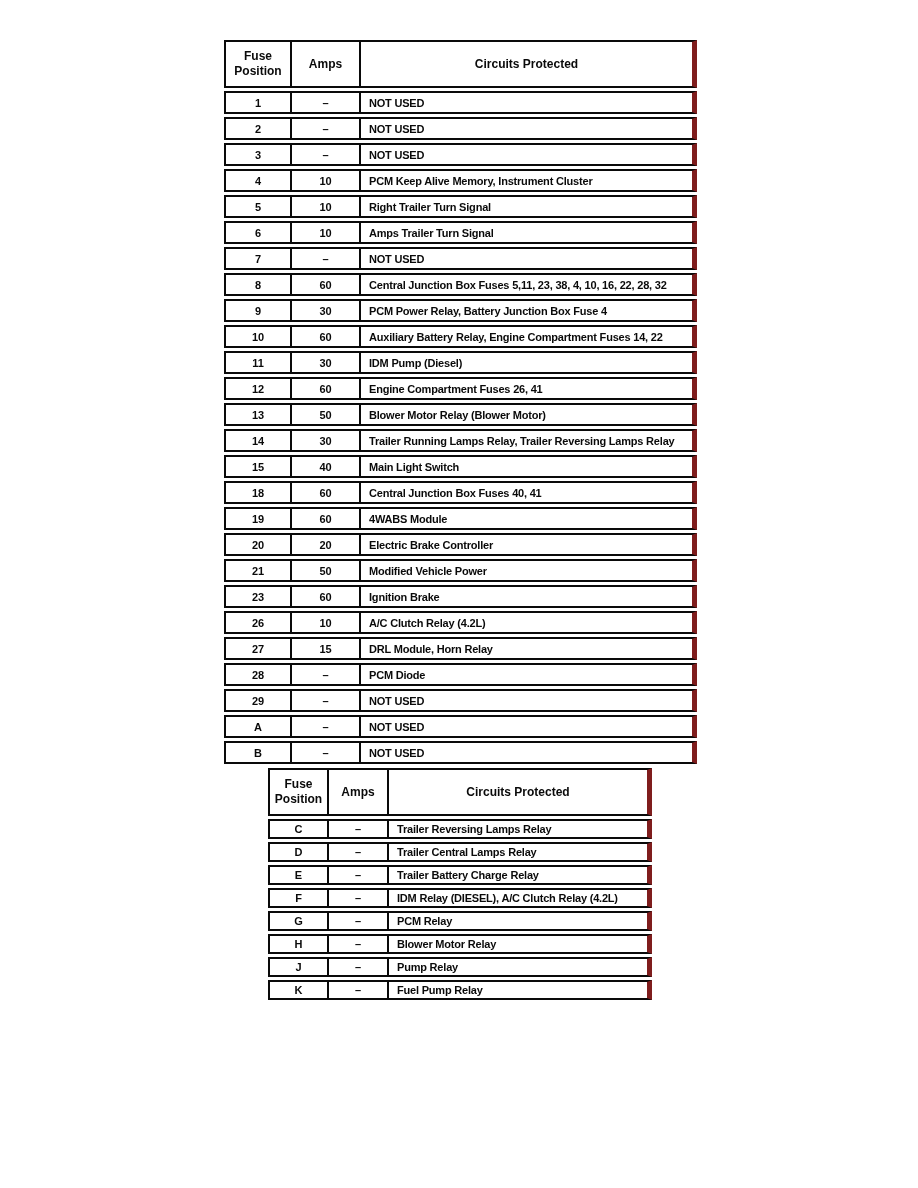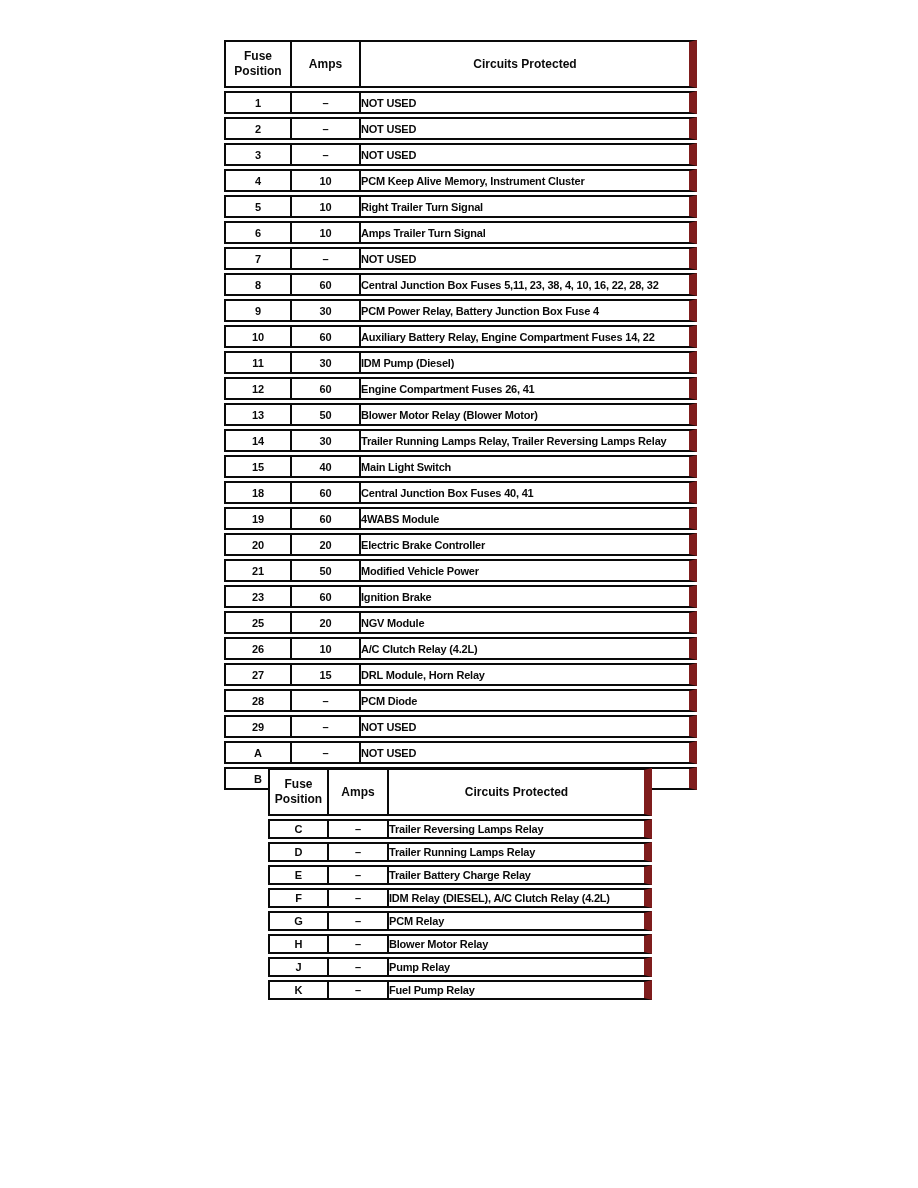--- a/index.html
+++ b/index.html
@@ -32,21 +32,21 @@
   #table-relay col.c-circ { width: 265px; }
 
   .fuse-table th, .fuse-table td {
     border-top: 2px solid #0a0a0a;
     border-bottom: 2px solid #0a0a0a;
     border-left: 2px solid #0a0a0a;
     background: #ffffff;
     overflow: hidden;
   }
   .fuse-table th:last-child, .fuse-table td:last-child {
-    border-right: 8px solid #7f1d1d;
+    border-right: 5px solid #7f1d1d;
   }
   .fuse-table th {
     font-size: 12px;
     font-weight: bold;
     text-align: center;
     vertical-align: middle;
     height: 40px;
     line-height: 1.25;
     padding: 2px 2px;
   }
@@ -57,21 +57,21 @@
     font-weight: bold;
     vertical-align: middle;
     padding: 1px 3px;
   }
   .fuse-table td.cell-pos,
   .fuse-table td.cell-amps {
     text-align: center;
   }
   .fuse-table td.cell-circ {
     text-align: left;
-    padding-left: 0;
+    padding-left: 8px;
     letter-spacing: -0.2px;
     white-space: nowrap;
   }
   #table-main th.h-pos { }
 </style>
 </head>
 <body>
 
 <table id="table-main" class="fuse-table">
   <colgroup>
@@ -181,25 +181,20 @@
         <td class="cell-pos">21</td>
         <td class="cell-amps">50</td>
         <td class="cell-circ">Modified Vehicle Power</td>
       </tr>
       <tr>
         <td class="cell-pos">23</td>
         <td class="cell-amps">60</td>
         <td class="cell-circ">Ignition Brake</td>
       </tr>
       <tr>
-        <td class="cell-pos">25</td>
-        <td class="cell-amps">20</td>
-        <td class="cell-circ">NGV Module</td>
-      </tr>
-      <tr>
         <td class="cell-pos">26</td>
         <td class="cell-amps">10</td>
         <td class="cell-circ">A/C Clutch Relay (4.2L)</td>
       </tr>
       <tr>
         <td class="cell-pos">27</td>
         <td class="cell-amps">15</td>
         <td class="cell-circ">DRL Module, Horn Relay</td>
       </tr>
       <tr>
@@ -240,21 +235,21 @@
   </thead>
   <tbody>
       <tr>
         <td class="cell-pos">C</td>
         <td class="cell-amps">–</td>
         <td class="cell-circ">Trailer Reversing Lamps Relay</td>
       </tr>
       <tr>
         <td class="cell-pos">D</td>
         <td class="cell-amps">–</td>
-        <td class="cell-circ">Trailer Running Lamps Relay</td>
+        <td class="cell-circ">Trailer Central Lamps Relay</td>
       </tr>
       <tr>
         <td class="cell-pos">E</td>
         <td class="cell-amps">–</td>
         <td class="cell-circ">Trailer Battery Charge Relay</td>
       </tr>
       <tr>
         <td class="cell-pos">F</td>
         <td class="cell-amps">–</td>
         <td class="cell-circ">IDM Relay (DIESEL), A/C Clutch Relay (4.2L)</td>

